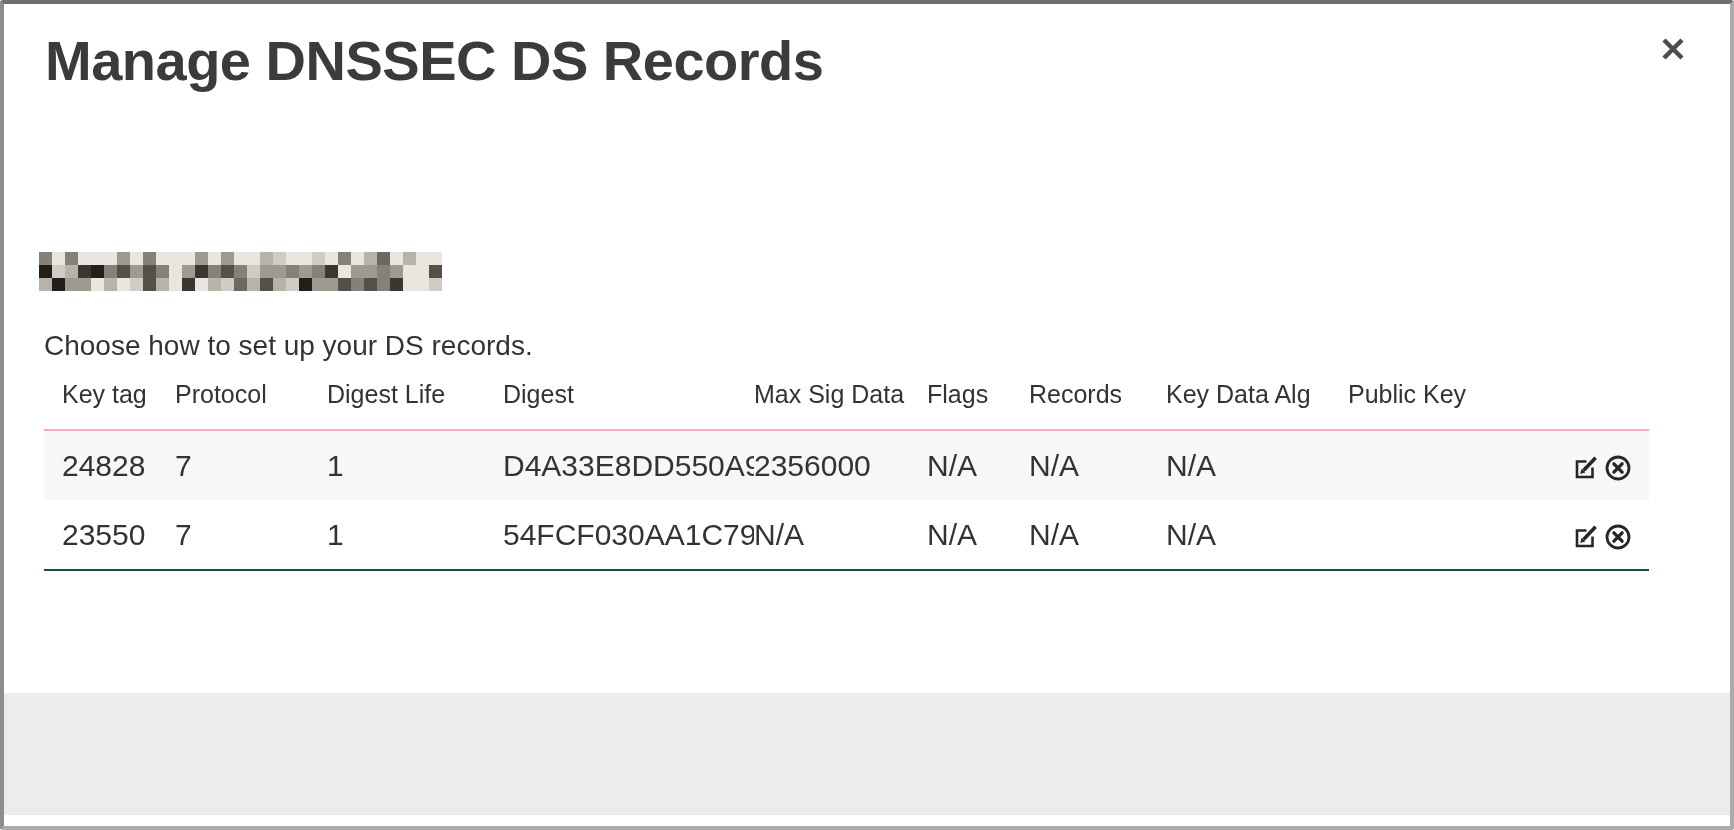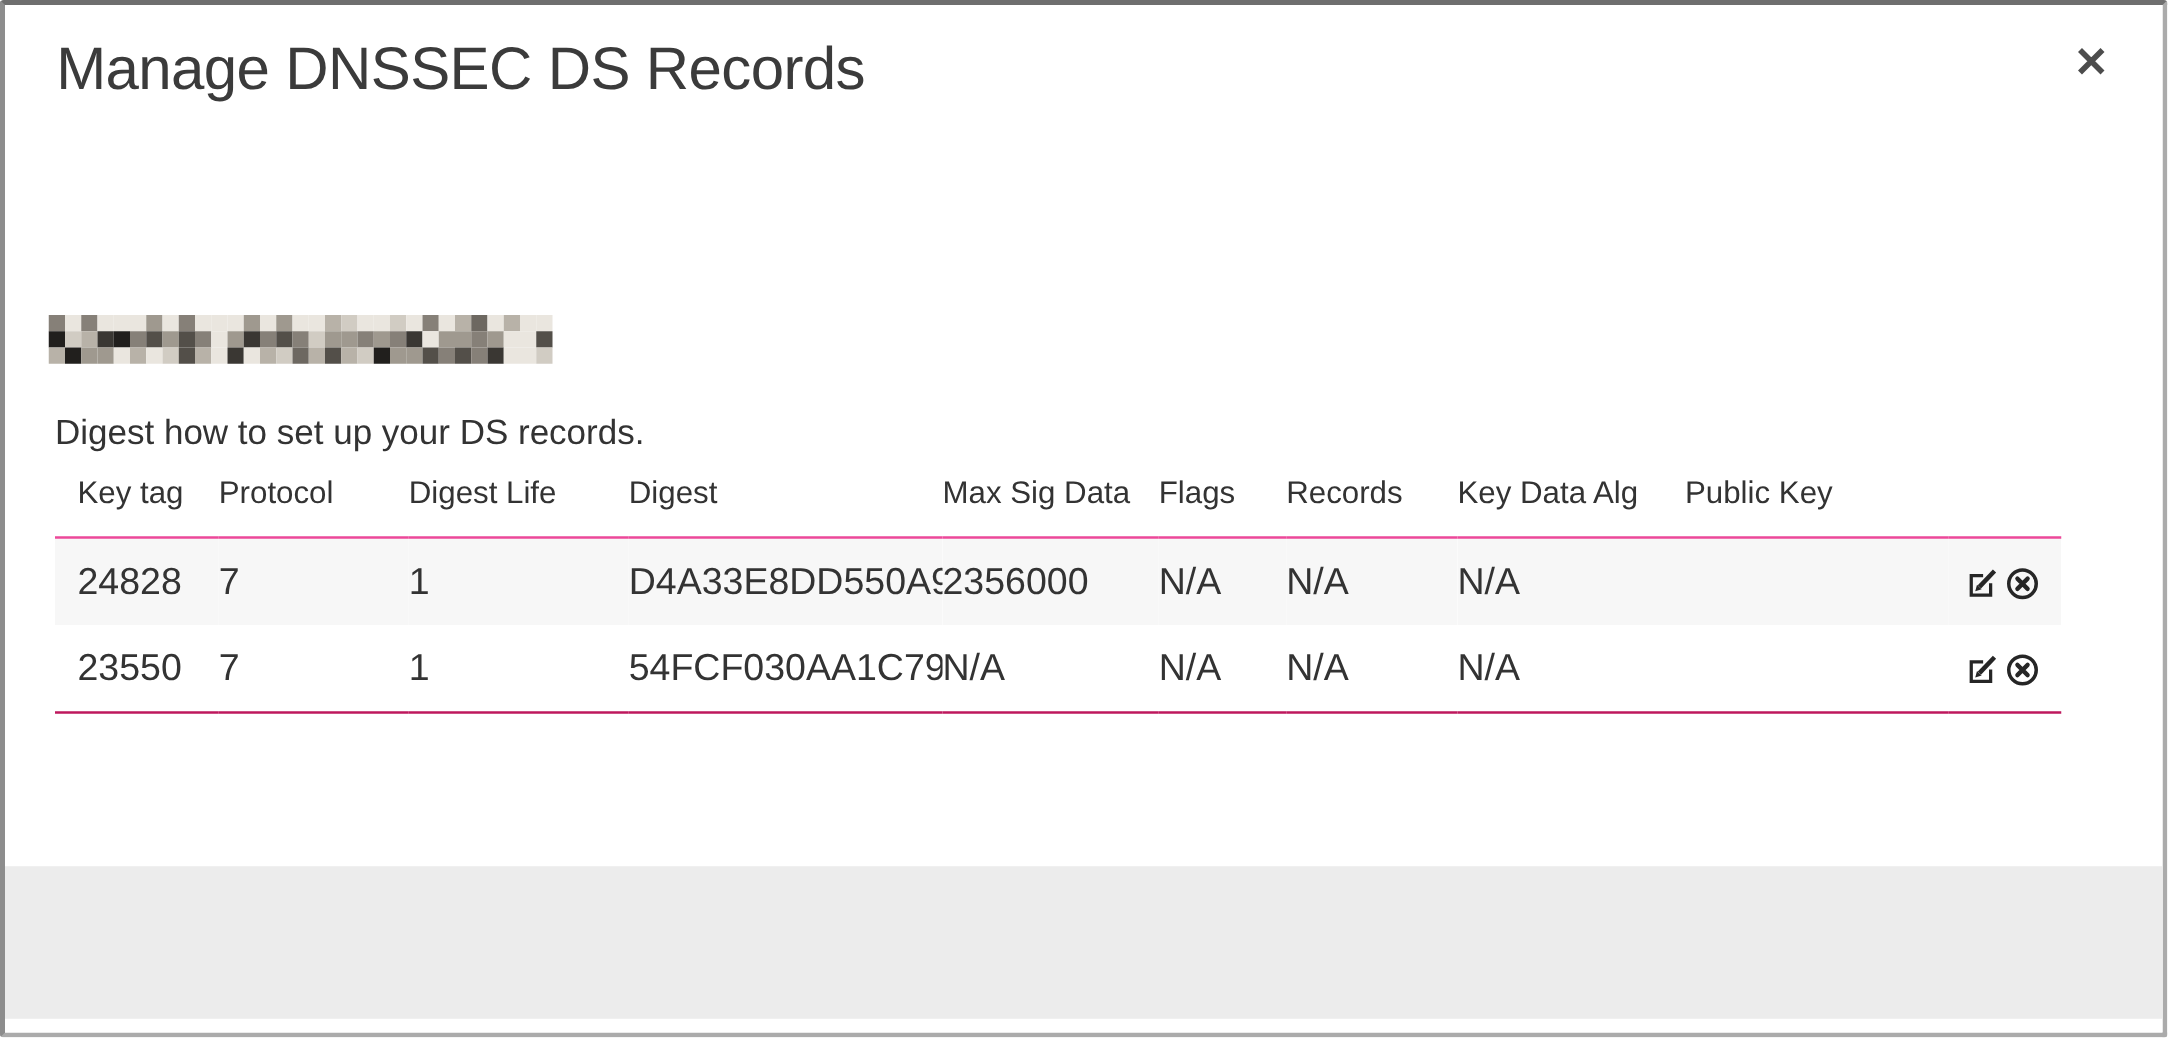--- a/index.html
+++ b/index.html
@@ -3,21 +3,21 @@
 <meta charset="utf-8">
 <style>
   html,body{margin:0;padding:0;background:#ffffff;font-family:"Liberation Sans",sans-serif;}
   .modal{
     position:relative;width:1734px;height:830px;box-sizing:border-box;
     background:#ffffff;overflow:hidden;
     border:4px solid #ababab;border-top-color:#6f6f6f;border-left-color:#8d8d8d;border-radius:3px;
   }
   .title{
     position:absolute;left:41px;top:24px;margin:0;
-    font-size:48px;font-weight:400;letter-spacing:-0.5px;color:#3b3b3b;
+    font-size:56px;font-weight:700;letter-spacing:-0.5px;color:#3b3b3b;
   }
   .close-btn{
     position:absolute;right:42px;top:30px;width:30px;height:30px;cursor:pointer;
   }
   .close-btn svg{display:block;}
   .domain-redacted{
     position:absolute;left:35px;top:248px;
     display:grid;grid-template-columns:repeat(31,13px);grid-auto-rows:13px;
   }
   .domain-redacted i{display:block;}
@@ -26,28 +26,28 @@
     font-size:28px;color:#333333;
   }
   table.ds-table{
     position:absolute;left:40px;top:360px;width:1605px;
     border-collapse:collapse;table-layout:fixed;
   }
   .ds-table th{
     text-align:left;font-weight:400;font-size:25px;color:#333333;
     padding:16px 0 20px 0;white-space:nowrap;
   }
-  .ds-table thead tr{border-bottom:2px solid #ec4899;}
+  .ds-table thead tr{border-bottom:2px solid #f9a8d4;}
   .ds-table td{
     font-size:30px;color:#333333;height:69px;vertical-align:middle;
     padding:0;white-space:nowrap;overflow:hidden;
   }
   .ds-table th:first-child,.ds-table td:first-child{padding-left:18px;}
   .ds-table tbody tr.stripe{background:#f7f7f7;}
-  .ds-table tbody tr:last-child{border-bottom:2px solid #be185d;}
+  .ds-table tbody tr:last-child{border-bottom:2px solid #14532d;}
   .ds-table td.actions{text-align:right;padding-right:16px;}
   .row-icon{display:inline-block;vertical-align:middle;cursor:pointer;line-height:0;}
   .row-icon + .row-icon{margin-left:2px;}
   .add-btn{
     position:absolute;left:42px;top:575px;width:233px;height:44px;box-sizing:border-box;
     background:#ffffff;border:3px solid #6b9e10;color:#67a00f;
     font-family:"Liberation Sans",sans-serif;font-size:24px;cursor:pointer;
   }
   .footer{
     position:absolute;left:0;top:689px;width:100%;height:122px;background:#ececec;
@@ -155,21 +155,21 @@
       <i style="background: rgb(83, 79, 73);"></i>
       <i style="background: rgb(134, 128, 120);"></i>
       <i style="background: rgb(83, 79, 73);"></i>
       <i style="background: rgb(134, 128, 120);"></i>
       <i style="background: rgb(58, 55, 51);"></i>
       <i style="background: rgb(234, 230, 223);"></i>
       <i style="background: rgb(234, 230, 223);"></i>
       <i style="background: rgb(209, 204, 195);"></i>
     </div>
 
-  <p class="instruction">Digest how to set up your DS records.</p>
+  <p class="instruction">Choose how to set up your DS records.</p>
 
   <table class="ds-table">
     <colgroup>
       <col style="width:131px">
         <col style="width:152px">
         <col style="width:176px">
       <col style="width:251px">
         <col style="width:173px">
         <col style="width:102px">
       <col style="width:137px">

